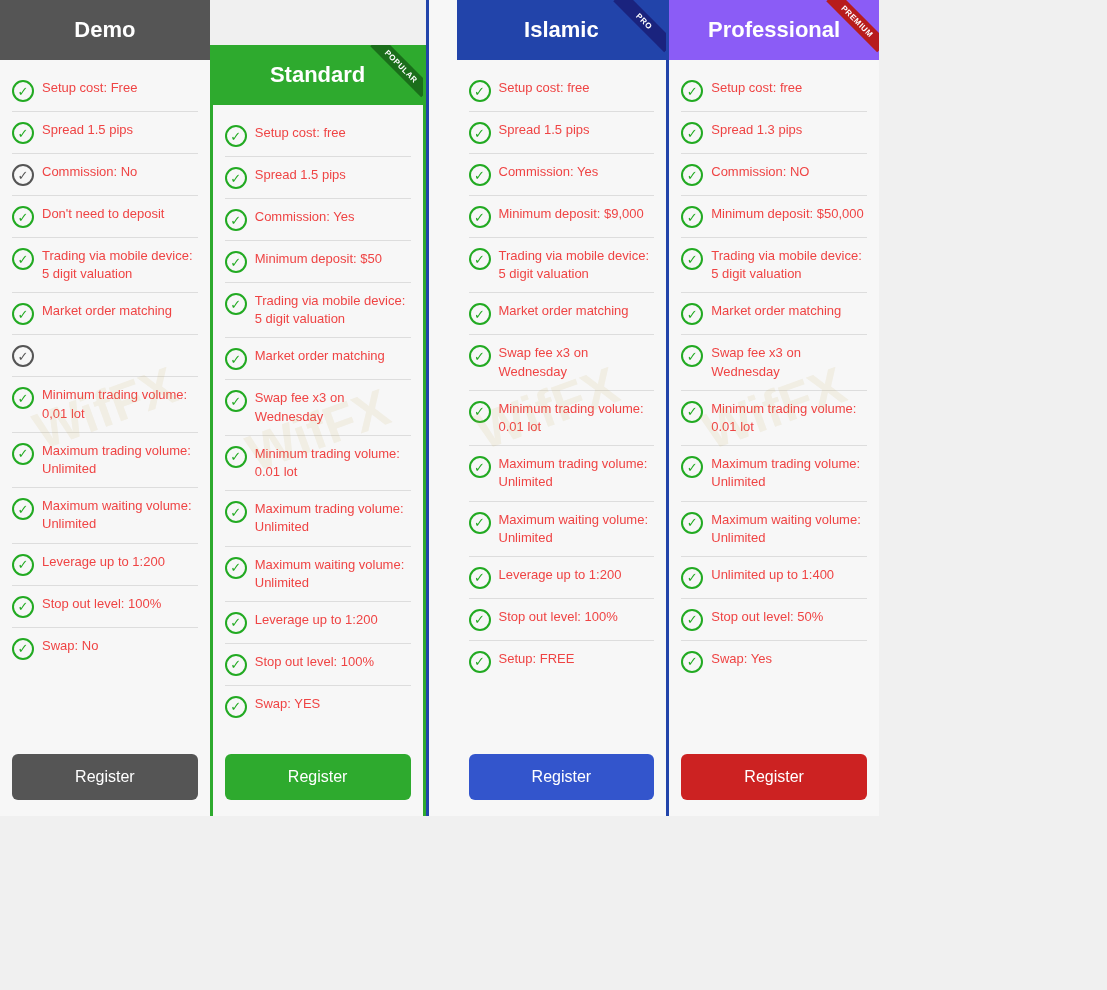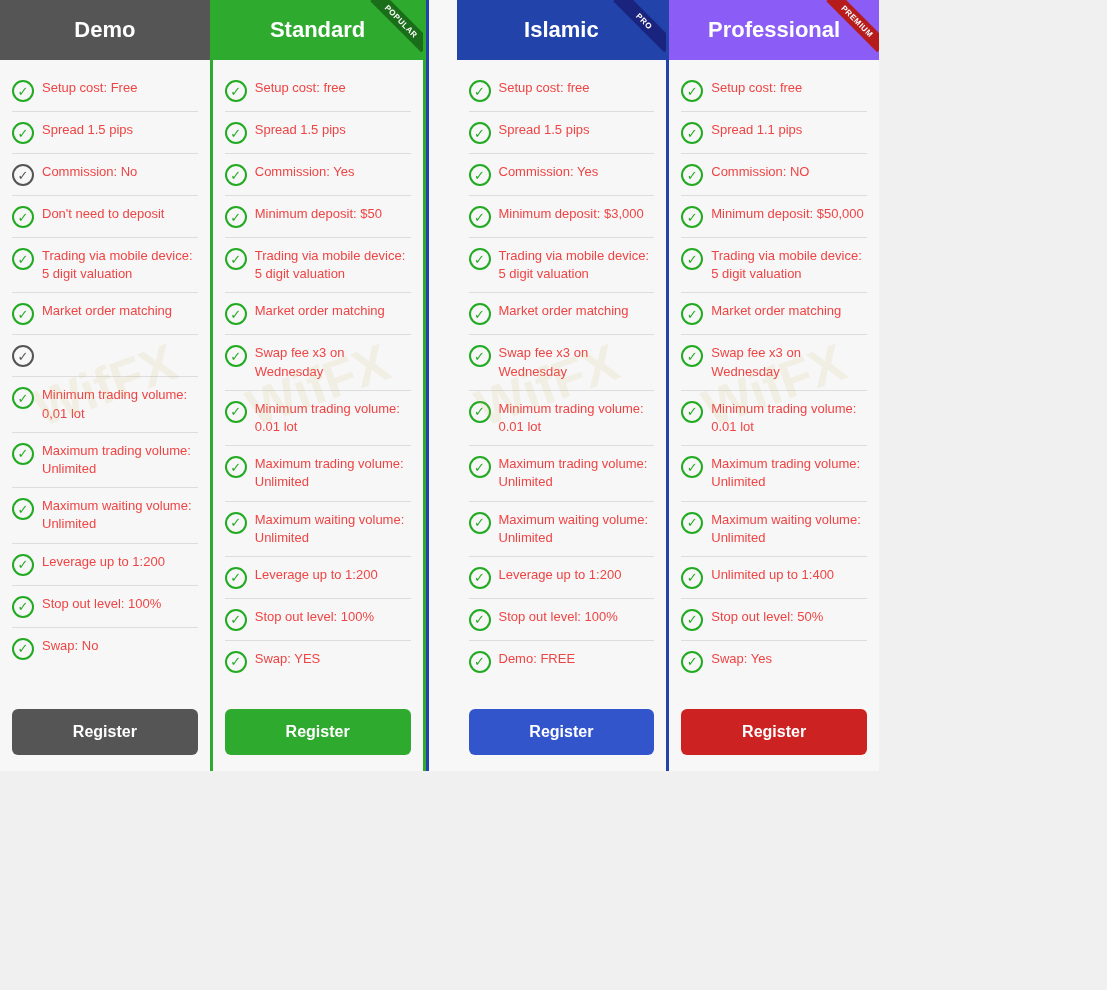--- a/index.html
+++ b/index.html
@@ -69,21 +69,21 @@
       font-size: 13px;
       color: #ef4444;
       line-height: 1.4;
     }
     .register-btn {
       display: block;
       width: calc(100% - 24px);
       margin: 16px 12px;
       padding: 14px;
       font-size: 16px;
-      font-weight: bold;
+      font-weight: normal;
       color: white;
       border: none;
       border-radius: 6px;
       cursor: pointer;
       text-align: center;
     }
 
     .watermark {
       position: absolute;
       top: 50%;
@@ -182,21 +182,21 @@
           <div class="check-icon">✓</div>
           <span class="feature-text">Stop out level: 100%</span>
         </div>
         <div class="feature-row">
           <div class="check-icon">✓</div>
           <span class="feature-text">Swap: No</span>
         </div>
       </div>
       <button class="register-btn" style="background: rgb(85, 85, 85);">Register</button>
     </div>
-    <div class="column" style="border-left: 3px solid rgb(46, 170, 46); border-right: 3px solid rgb(46, 170, 46);">
+    <div class="column" style="border-left: 3px solid rgb(46, 170, 46); border-right: 3px solid rgb(46, 170, 46); margin-top: 45px;">
       <div class="column-header" style="background: rgb(46, 170, 46);">
         <span>Standard</span>
         <div class="badge-triangle">
           <div class="badge-triangle-text" style="background: rgb(26, 110, 26);">POPULAR</div>
         </div>
       </div>
       <div class="watermark">WifFX</div>
       <div class="column-body">
         <div class="feature-row">
           <div class="check-icon">✓</div>
@@ -269,21 +269,21 @@
         <div class="feature-row">
           <div class="check-icon">✓</div>
           <span class="feature-text">Spread 1.5 pips</span>
         </div>
         <div class="feature-row">
           <div class="check-icon">✓</div>
           <span class="feature-text">Commission: Yes</span>
         </div>
         <div class="feature-row">
           <div class="check-icon">✓</div>
-          <span class="feature-text">Minimum deposit: $3,000</span>
+          <span class="feature-text">Minimum deposit: $9,000</span>
         </div>
         <div class="feature-row">
           <div class="check-icon">✓</div>
           <span class="feature-text">Trading via mobile device: 5 digit valuation</span>
         </div>
         <div class="feature-row">
           <div class="check-icon">✓</div>
           <span class="feature-text">Market order matching</span>
         </div>
         <div class="feature-row">
@@ -305,41 +305,41 @@
         <div class="feature-row">
           <div class="check-icon">✓</div>
           <span class="feature-text">Leverage up to 1:200</span>
         </div>
         <div class="feature-row">
           <div class="check-icon">✓</div>
           <span class="feature-text">Stop out level: 100%</span>
         </div>
         <div class="feature-row">
           <div class="check-icon">✓</div>
-          <span class="feature-text">Demo: FREE</span>
+          <span class="feature-text">Setup: FREE</span>
         </div>
       </div>
       <button class="register-btn" style="background: rgb(51, 85, 204);">Register</button>
     </div>
     <div class="column">
       <div class="column-header" style="background: #8b5cf6;">
         <span>Professional</span>
         <div class="badge-triangle">
           <div class="badge-triangle-text premium-badge" style="background: rgb(183, 28, 28);">PREMIUM</div>
         </div>
       </div>
       <div class="watermark">WifFX</div>
       <div class="column-body">
         <div class="feature-row">
           <div class="check-icon">✓</div>
           <span class="feature-text">Setup cost: free</span>
         </div>
         <div class="feature-row">
           <div class="check-icon">✓</div>
-          <span class="feature-text">Spread 1.1 pips</span>
+          <span class="feature-text">Spread 1.3 pips</span>
         </div>
         <div class="feature-row">
           <div class="check-icon">✓</div>
           <span class="feature-text">Commission: NO</span>
         </div>
         <div class="feature-row">
           <div class="check-icon">✓</div>
           <span class="feature-text">Minimum deposit: $50,000</span>
         </div>
         <div class="feature-row">

